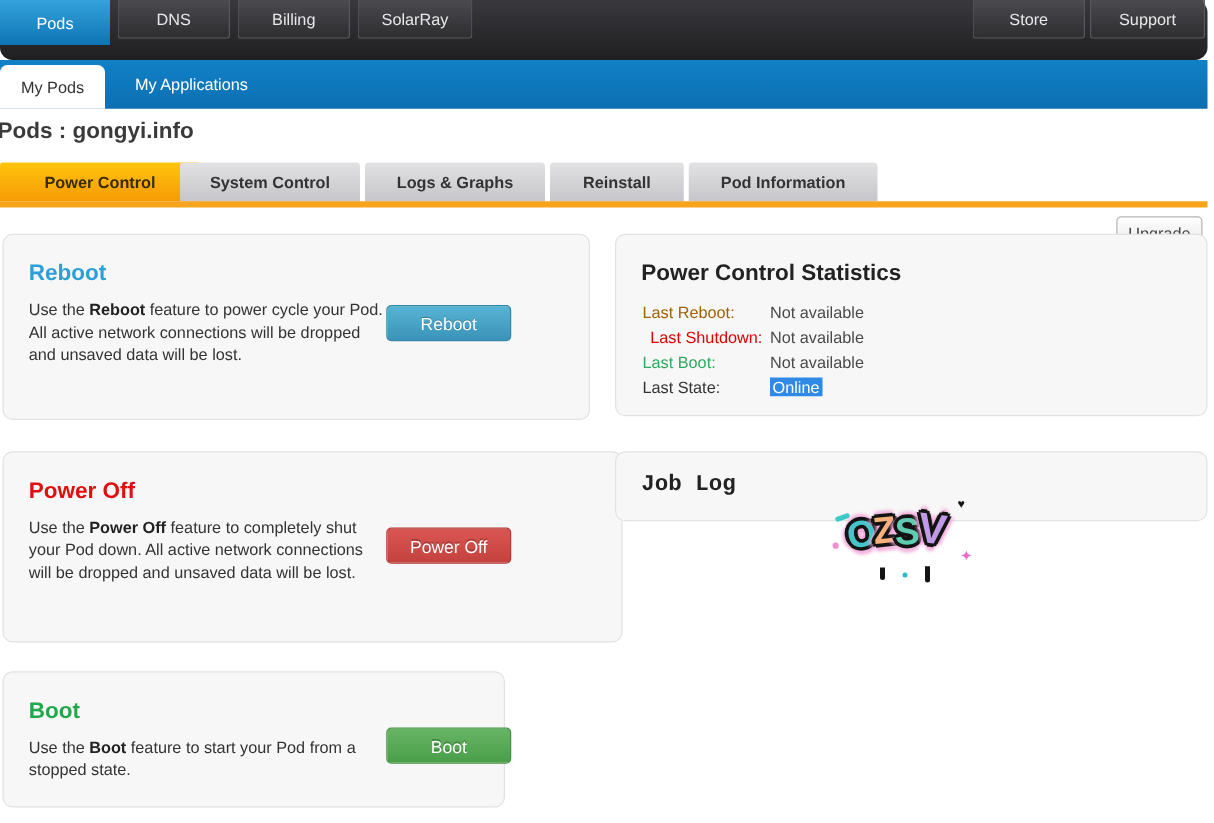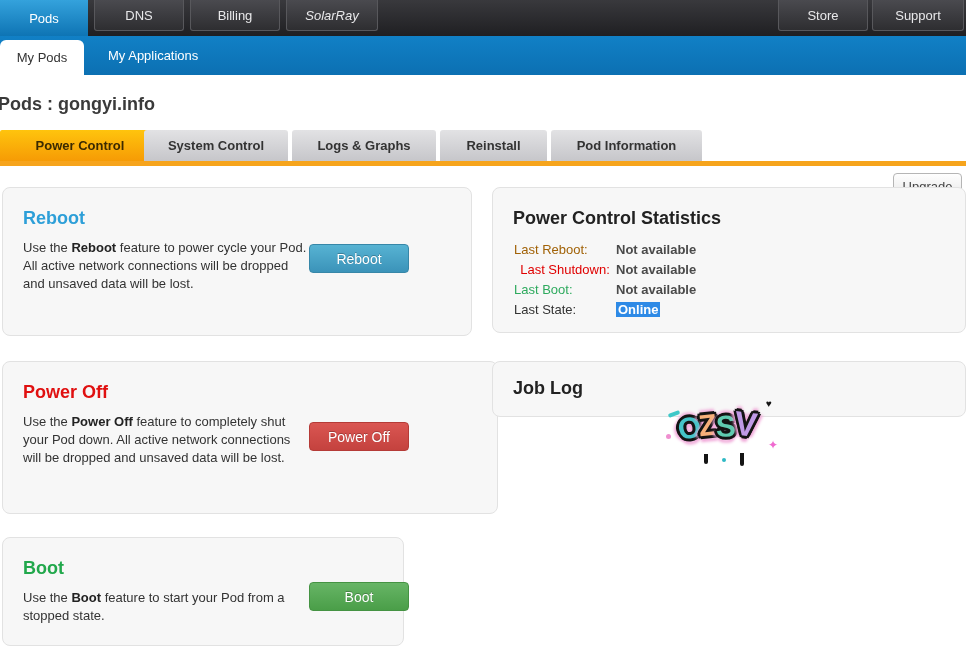--- a/index.html
+++ b/index.html
@@ -2,30 +2,30 @@
 <html><head>
 <meta charset="utf-8">
 <style>
   * { margin:0; padding:0; box-sizing:border-box; }
   html,body { background:#fff; }
   body { font-family:"Liberation Sans", sans-serif; width:971px; height:658px; overflow:hidden; }
   .stage { position:relative; width:971px; height:658px; background:#fff; }
   .shell { position:relative; width:966px; }
 
   
-  .topnav { position:relative; height:36px; background:linear-gradient(#39393d,#1f1f22); display:flex; align-items:flex-start; }
+  .topnav { position:relative; height:48px; background:linear-gradient(#39393d,#1f1f22); display:flex; align-items:flex-start;border-radius:10px; }
   .topnav-tab { height:31px; margin-top:0; padding:0 10px; display:flex; align-items:center; justify-content:center;
     font-size:13px; color:#e8e8ea; background:linear-gradient(#4a4a4f,#2e2e31); border:1px solid #58585c; border-top:none;
     border-radius:0 0 0 0; border-radius:4px; border-top-left-radius:0; border-top-right-radius:0;
     border-radius:0 0 4px 4px; cursor:pointer; }
   .topnav-tab { border-radius:0 0 3px 3px; }
   .tab-pods { width:88px; height:36px; background:linear-gradient(#34a2dc,#0e74b4); border:none; border-radius:0; color:#fff; }
   .tab-billing { width:90px; margin-left:6px; }
   .tab-dns { width:90px; margin-left:6px; }
-  .tab-solarray { width:92px; margin-left:6px;font-style:italic; }
+  .tab-solarray { width:92px; margin-left:6px; }
   .topnav-spacer { flex:1; }
   .tab-store { width:90px; margin-right:4px; }
   .tab-support { width:92px; margin-right:2px; }
 
   
   .subnav { position:relative; height:39px; background:linear-gradient(#1180c6,#0c70b2); }
   .subnav-tab-active { position:absolute; left:0; bottom:0; width:84px; height:35px; background:#fff;
     border-radius:6px 6px 0 0; display:flex; align-items:center; justify-content:center; font-size:13px; color:#333; cursor:pointer; }
   .subnav-tab { position:absolute; left:108px; top:0; height:39px; display:flex; align-items:center; font-size:13px; color:#fff; cursor:pointer; }
 
@@ -67,25 +67,25 @@
     font-family:"Liberation Sans",sans-serif; cursor:pointer; text-shadow:0 -1px 0 rgba(0,0,0,0.25); }
   .btn-reboot   { left:306px; top:56px;  background:linear-gradient(#57b3d3,#3b93b9); border:1px solid #3787a8; }
   .btn-poweroff { left:306px; top:60px;  background:linear-gradient(#da5652,#c4423e); border:1px solid #b53b37; }
   .btn-boot     { left:306px; top:44px;  background:linear-gradient(#67b566,#4a9e48); border:1px solid #459343; }
 
   
   .stats-rows { margin:4px 0 0 21px; }
   .stat-row { display:flex; height:20px; align-items:center; font-size:13px; }
   .stat-label { width:102px; }
   .c-blue { color:#a16207; } .c-red { color:#e00000;text-align:center; } .c-green { color:#2eaa5e; } .c-dark { color:#333; }
-  .stat-value { font-weight:bold; color:#4a4a4a; }
+  .stat-value { font-weight:normal; color:#4a4a4a; }
   .stat-value.highlight { color:#fff; background:#2e8ae6; padding:0 2px; }
 
   
-  .panel-joblog h2 { margin-top:16px; }
+  .panel-joblog h2 { margin-top:16px;font-family:Liberation Mono, monospace; }
 
   
   .graffiti { position:absolute; left:666px; top:402px; width:112px; height:62px; pointer-events:none; }
   .graf-letters { position:absolute; left:12px; top:8px; display:flex; align-items:flex-start;
     font-weight:bold; font-size:30px; letter-spacing:-2px; transform:rotate(-3deg); }
   .graf-letters span { display:inline-block;
     text-shadow:-2px -2px 0 #141414, 2px -2px 0 #141414, -2px 2px 0 #141414, 2px 2px 0 #141414,
       -3px 0 0 #141414, 3px 0 0 #141414, 0 -3px 0 #141414, 0 3px 0 #141414,
       -5px 1px 3px #f0a6d8, 5px 1px 3px #f0a6d8, 0 -5px 3px #f0a6d8, 0 6px 3px #f0a6d8; }
   .g-o { color:#45c4c9; transform:rotate(-8deg); }

